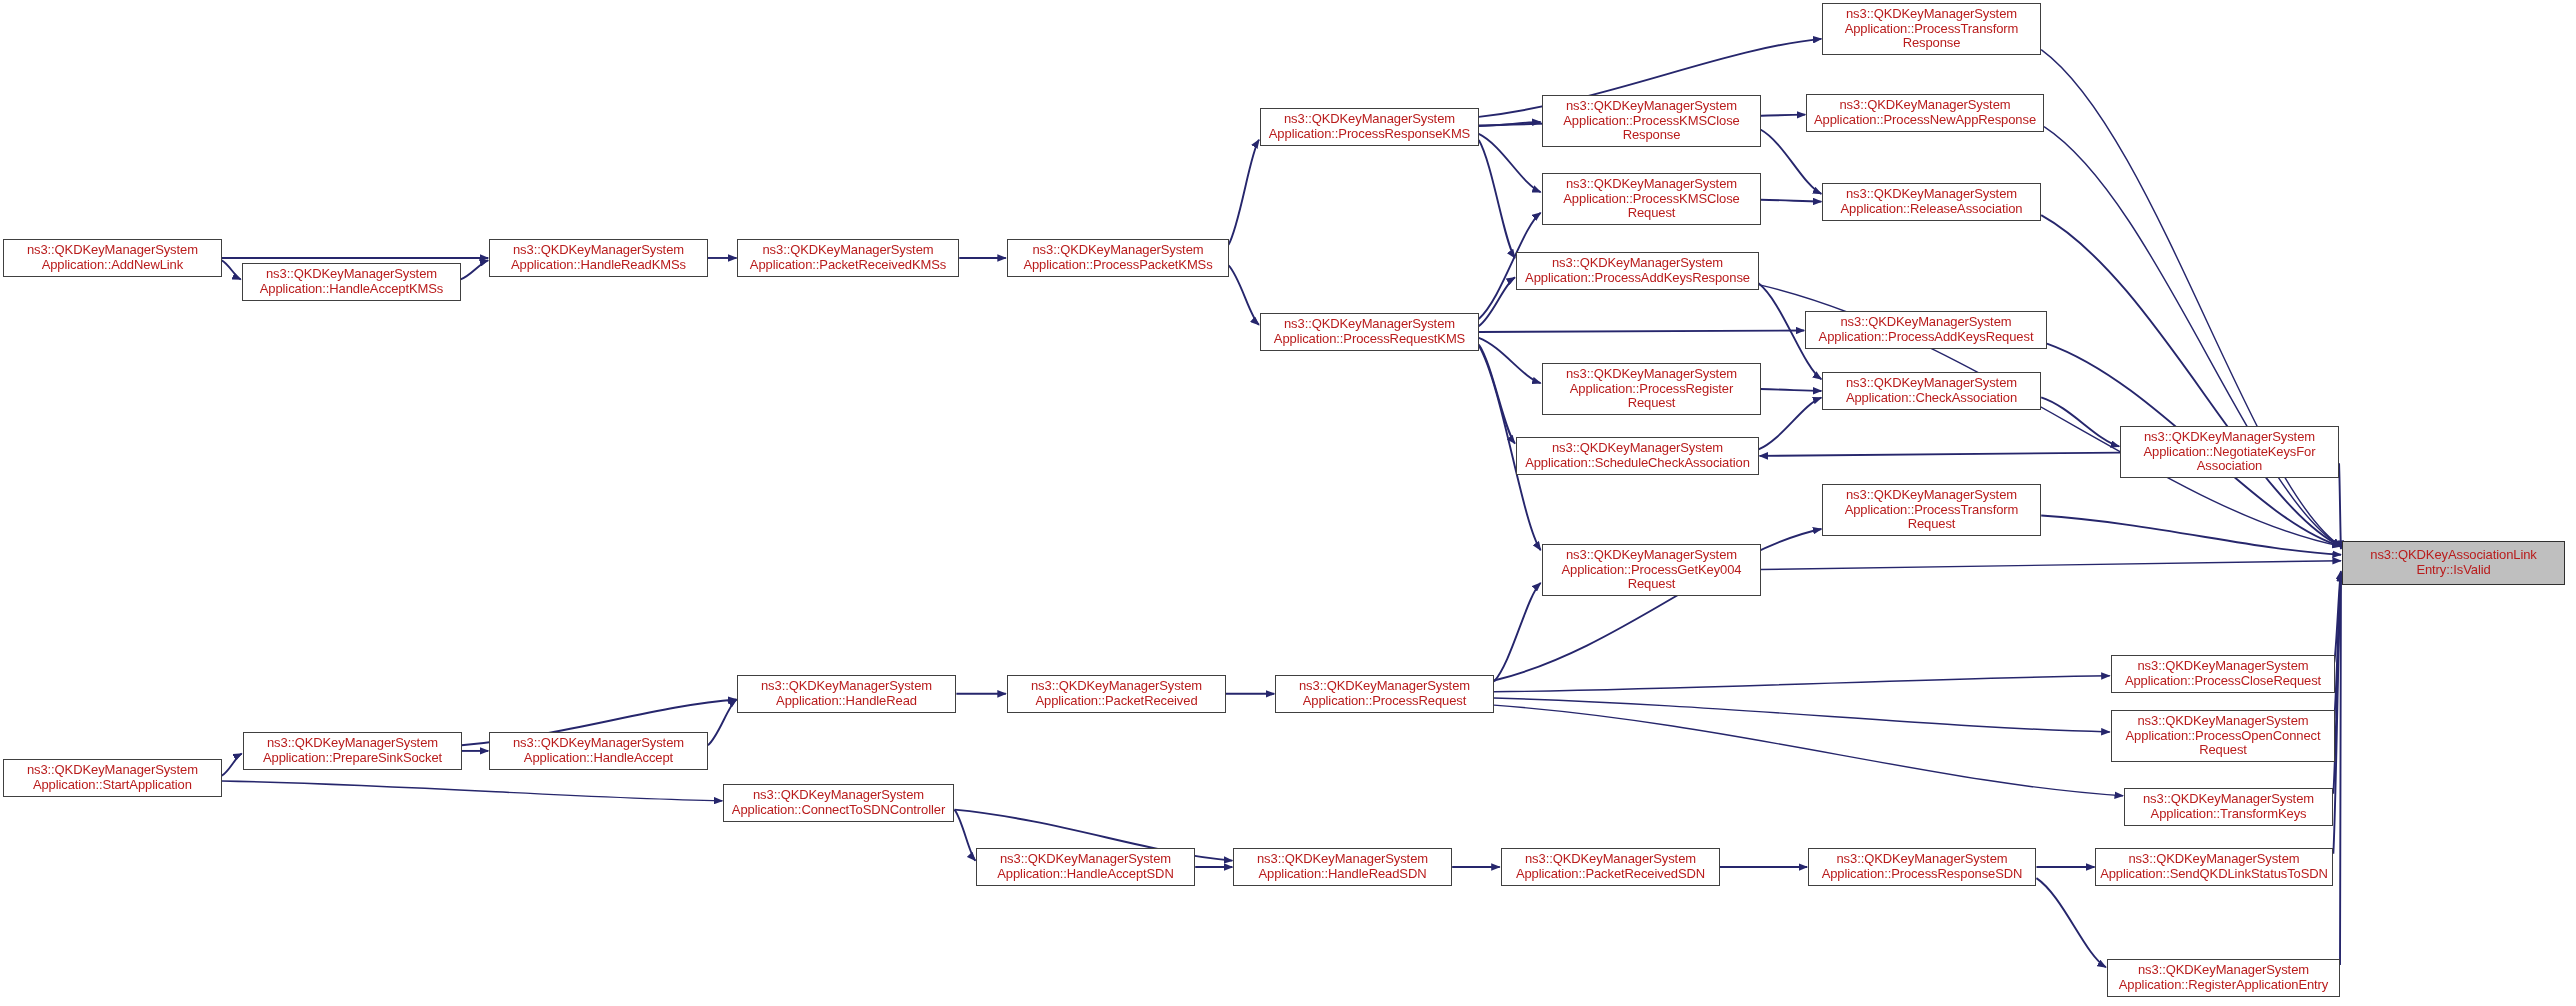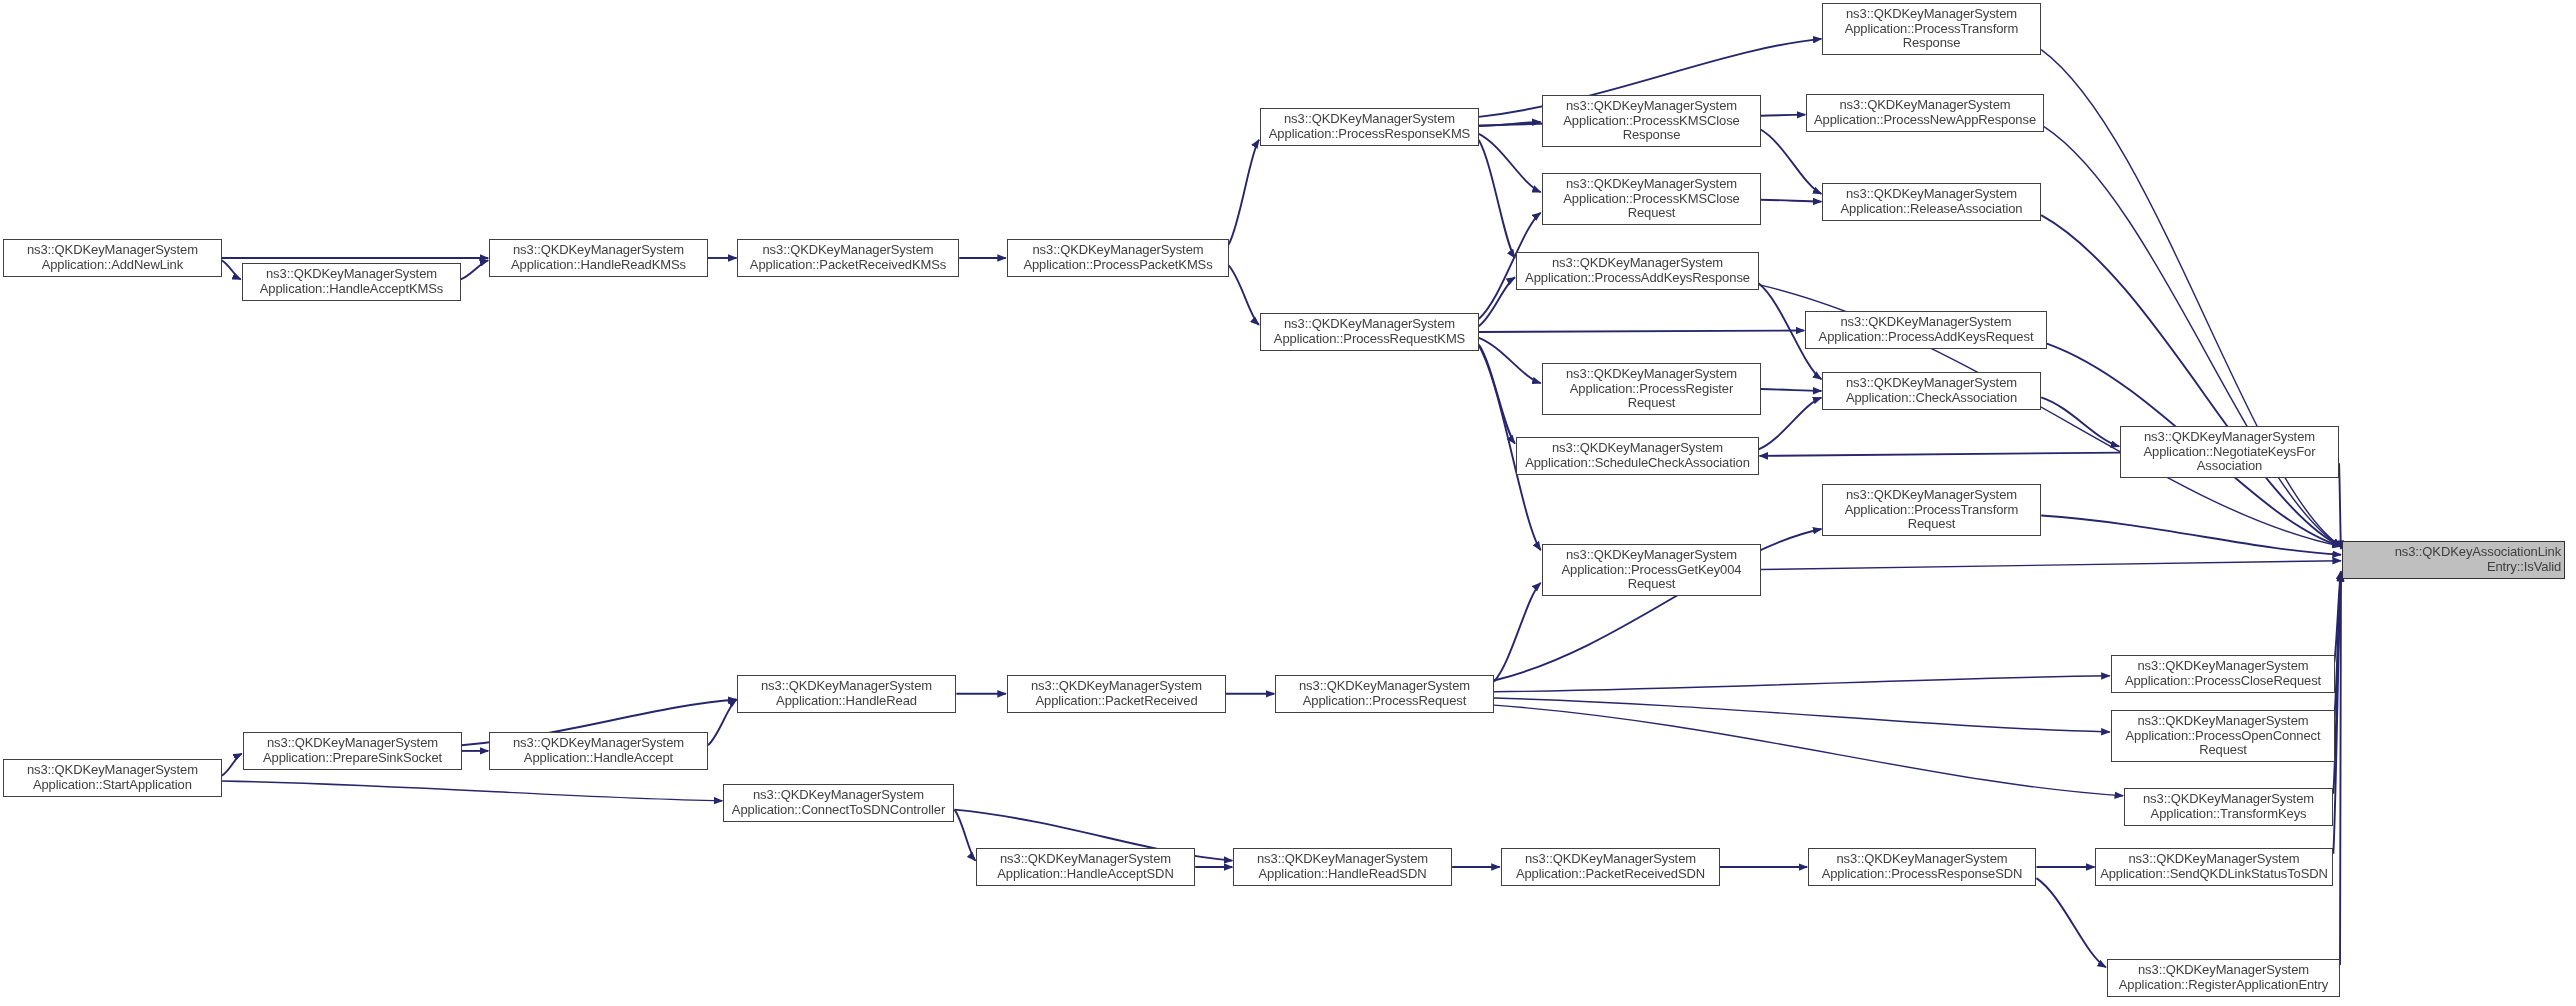--- a/index.html
+++ b/index.html
@@ -4,21 +4,21 @@
 <style>
   html,body{margin:0;padding:0;background:#ffffff;}
   body{font-family:"Liberation Sans","DejaVu Sans",sans-serif;}
   #canvas{position:relative;width:2576px;height:1007px;background:#fff;overflow:hidden;}
   svg#edges{position:absolute;left:0;top:0;width:2576px;height:1007px;}
   .node{
     position:absolute;
     box-sizing:border-box;
     border:1px solid #404040;
     background:#ffffff;
-    color:#404040;
+    color:#b91c1c;
     display:flex;
     align-items:center;
     justify-content:center;
     text-align:center;
     font-size:13px;
     line-height:14.7px;
     letter-spacing:-0.1px;
     white-space:pre-line;
     padding:0 2.9px;
   }
@@ -136,21 +136,21 @@
 Application::ScheduleCheckAssociation</span></div>
       <div class="node" style="left: 2120px; top: 426px; width: 219px; height: 52px;"><span class="node-label">ns3::QKDKeyManagerSystem
 Application::NegotiateKeysFor
 Association</span></div>
       <div class="node" style="left: 1822px; top: 484px; width: 219px; height: 52px;"><span class="node-label">ns3::QKDKeyManagerSystem
 Application::ProcessTransform
 Request</span></div>
       <div class="node" style="left: 1542px; top: 544px; width: 219px; height: 52px;"><span class="node-label">ns3::QKDKeyManagerSystem
 Application::ProcessGetKey004
 Request</span></div>
-      <div class="node current" style="left: 2342px; top: 541px; width: 223px; height: 38px; text-align: right;"><span class="node-label">ns3::QKDKeyAssociationLink
+      <div class="node current" style="left: 2342px; top: 541px; width: 223px; height: 44px;"><span class="node-label">ns3::QKDKeyAssociationLink
 Entry::IsValid</span></div>
       <div class="node" style="left: 737px; top: 675px; width: 219px; height: 38px;"><span class="node-label">ns3::QKDKeyManagerSystem
 Application::HandleRead</span></div>
       <div class="node" style="left: 1007px; top: 675px; width: 219px; height: 38px;"><span class="node-label">ns3::QKDKeyManagerSystem
 Application::PacketReceived</span></div>
       <div class="node" style="left: 1275px; top: 675px; width: 219px; height: 38px;"><span class="node-label">ns3::QKDKeyManagerSystem
 Application::ProcessRequest</span></div>
       <div class="node" style="left: 2111px; top: 655px; width: 224px; height: 38px;"><span class="node-label">ns3::QKDKeyManagerSystem
 Application::ProcessCloseRequest</span></div>
       <div class="node" style="left: 2111px; top: 710px; width: 224px; height: 52px;"><span class="node-label">ns3::QKDKeyManagerSystem

